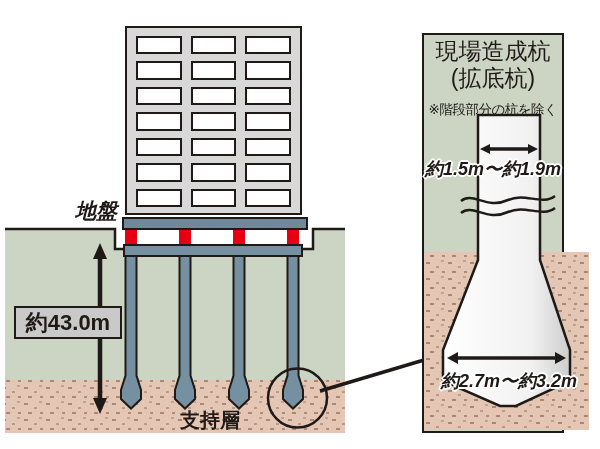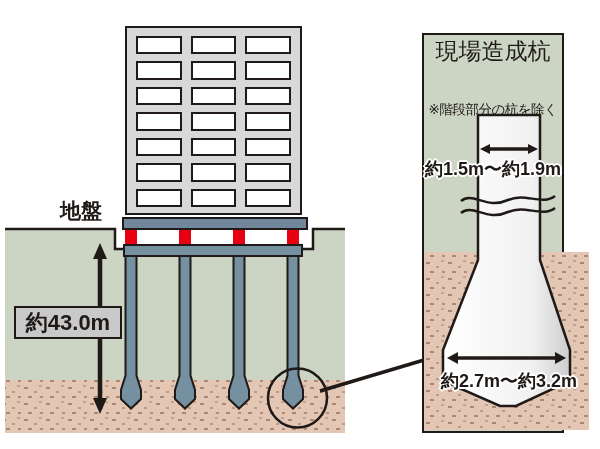--- a/index.html
+++ b/index.html
@@ -29,37 +29,37 @@
   .win{background:#fff;border:2px solid var(--outline);box-sizing:border-box;}
 
   .slab{position:absolute;left:122px;top:217px;width:186px;height:13px;
     background:var(--slab_blue);border:2px solid var(--outline);box-sizing:border-box;}
   .isolator{position:absolute;top:230px;width:12px;height:14px;background:var(--isolator_red);}
   .beam{position:absolute;left:123px;top:244px;width:180px;height:13px;
     background:var(--pile_blue);border:2px solid var(--outline);box-sizing:border-box;}
 
   
   .lbl{position:absolute;color:var(--outline);white-space:nowrap;}
-  .ground-lbl{left:60px;top:197px;font-size:21px;font-weight:600;}
+  .ground-lbl{left:75px;top:197px;font-size:21px;font-weight:600;font-style:italic;}
   .support-lbl{left:180px;top:407px;font-size:20px;font-weight:600;}
   .depth-box{position:absolute;left:14px;top:306px;width:108px;height:33px;
     background:var(--label_gray);border:2.5px solid var(--outline);box-sizing:border-box;
     display:flex;align-items:center;justify-content:center;
     font-size:22px;font-weight:600;}
 
   
   .panel{position:absolute;left:422px;top:33px;width:142px;height:400px;
     background:var(--ground_green);border:2.5px solid var(--outline);box-sizing:border-box;}
   .panel-svg{position:absolute;left:0;top:0;}
   .panel-title{position:absolute;left:0;top:3px;width:100%;text-align:center;
     font-size:23px;line-height:27px;font-weight:500;}
   .panel-note{position:absolute;left:0;top:57px;width:100%;text-align:center;
     font-size:13.5px;font-weight:500;letter-spacing:-0.5px;margin-top:9px;}
   .halo{text-shadow:-1px -1px 0 #fff,1px -1px 0 #fff,-1px 1px 0 #fff,1px 1px 0 #fff,
-    -2px 0 0 #fff,2px 0 0 #fff,0 2px 0 #fff,0 -2px 0 #fff;}
+    -2px 0 0 #fff,2px 0 0 #fff,0 2px 0 #fff,0 -2px 0 #fff;font-style:italic;}
   .dim-lbl{position:absolute;width:100%;text-align:center;font-size:18px;font-weight:600;}
   .dim-top{top:122px;}
   .dim-bottom{top:334px;margin-left:16px;}
 </style>
 </head>
 <body>
 
 <div id="stage">
 
   <svg id="ground-svg" width="600" height="449" viewBox="0 0 600 449">
@@ -119,20 +119,21 @@
     </div>
   <div class="slab"></div>
   <div class="isolator" style="left:125px;"></div>
   <div class="isolator" style="left:179px;"></div>
   <div class="isolator" style="left:233px;"></div>
   <div class="isolator" style="left:287px;"></div>
   <div class="beam"></div>
 
   <div class="lbl ground-lbl">地盤</div>
   <div class="depth-box">約43.0m</div>
+  <div class="lbl support-lbl">支持層</div>
 
   <div class="panel">
     <svg class="panel-svg" width="165" height="395" viewBox="0 0 165 395">
       <defs>
         <pattern id="speck2" width="22" height="16" patternUnits="userSpaceOnUse">
           <rect width="22" height="16" style="fill:var(--support_pink,#e4c6b5)"></rect>
           <rect x="2" y="3" width="4" height="2" style="fill:var(--speckle_brown,#a98772)"></rect>
           <rect x="12" y="7" width="3" height="2" fill="#bb9a86"></rect>
           <rect x="6" y="12" width="4" height="2" style="fill:var(--speckle_brown,#a98772)"></rect>
           <rect x="17" y="1" width="3" height="2" fill="#c3a28e"></rect>
@@ -156,20 +157,21 @@
       <polygon points="56,114 66,109 66,119" style="fill:var(--outline)"></polygon>
       <polygon points="114,114 104,109 104,119" style="fill:var(--outline)"></polygon>
 
       <line x1="32" y1="323" x2="133" y2="323" style="stroke:var(--outline)" stroke-width="3.5"></line>
       <polygon points="23,323 34,317 34,329" style="fill:var(--outline)"></polygon>
       <polygon points="142,323 131,317 131,329" style="fill:var(--outline)"></polygon>
     </svg>
 
     <div class="panel-title">
       <div>現場造成杭</div>
+      <div>(拡底杭)</div>
     </div>
     <div class="panel-note">※階段部分の杭を除く</div>
 
     <div class="dim-lbl dim-top halo">約1.5m〜約1.9m</div>
     <div class="dim-lbl dim-bottom halo">約2.7m〜約3.2m</div>
   </div>
 
 </div>
 
 </body></html>

